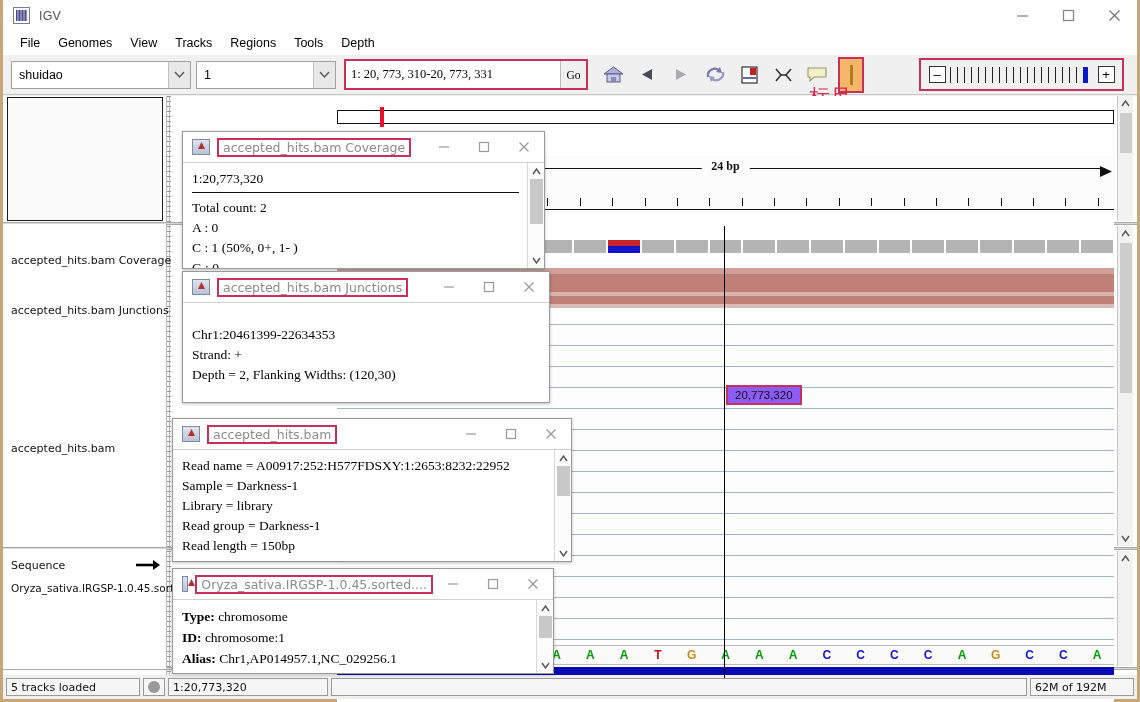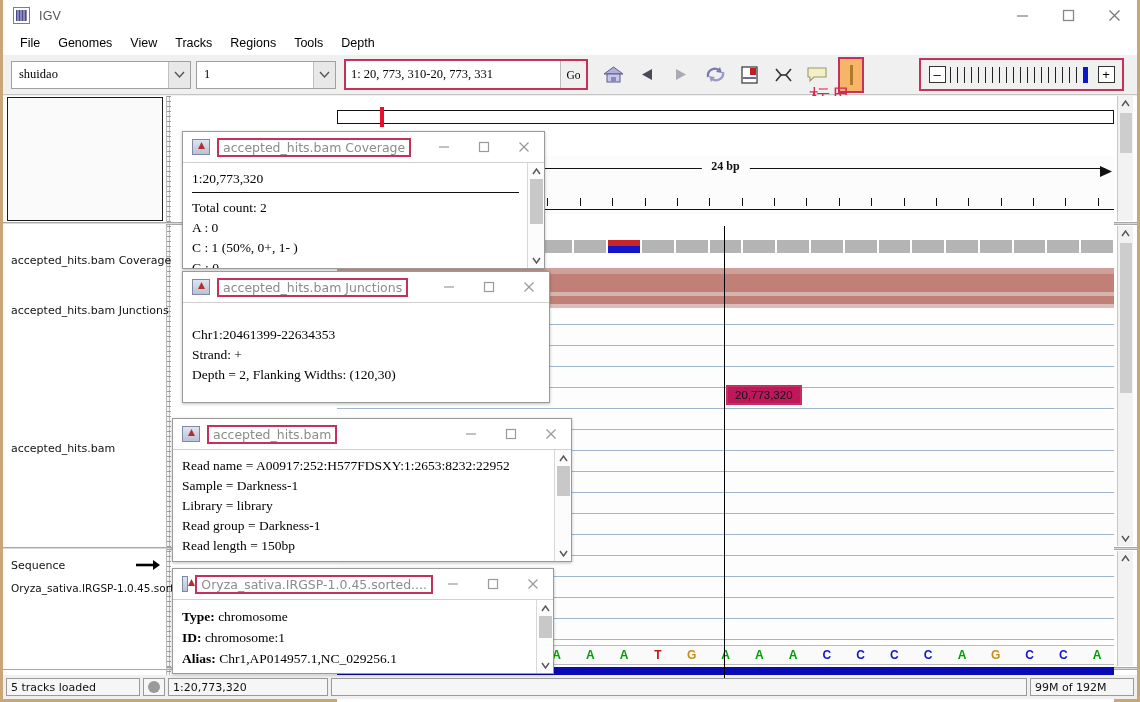--- a/index.html
+++ b/index.html
@@ -69,21 +69,21 @@
     position: absolute; left: 0; top: 55px; width: 1134px; height: 40px;
     background: #f0f0f0;
     border-bottom: 1px solid #c4c4c4;
     display: flex; align-items: center;
   }
   .combo {
     height: 28px; background: #fff; border: 1px solid #a0a0a0;
     display: flex; align-items: center; position: relative;
     margin-left: 8px;
     font-size: 12.5px;
-    font-family: Liberation Serif, serif;
+    font-family: Liberation Sans, sans-serif;
   }
   .combo .cval { padding-left: 7px; flex: 1; color: #000; }
   .combo .carrow {
     width: 22px; height: 26px; background: #e8e8e8; border-left: 1px solid #c0c0c0;
     display: flex; align-items: center; justify-content: center;
   }
   .combo1 { width: 180px; }
   .combo2 { width: 140px; margin-left: 5px; }
 
   .locusbox {
@@ -220,21 +220,21 @@
   .cov-allele-top { position: absolute; top: 0; height: 6px; background: #c8242c; }
   .cov-allele-bot { position: absolute; top: 6px; height: 7px; background: #1414c8; }
 
   .junc-track {
     position: absolute; left: 334px; top: 172px; width: 777px; height: 52px;
   }
   .junc-band { position: absolute; left: 0; width: 777px; background: #c08078; }
 
   .junc-tooltip {
     position: absolute; left: 723px; top: 289px;
-    border: 2px solid #c8305c; background: #be185d;
+    border: 2px solid #c8305c; background: #8b5cf6;
     padding: 2px 7px; font-size: 11.5px; color: #111;
     font-family: "Liberation Sans", sans-serif;
     z-index: 30;
   }
 
   .align-track {
     position: absolute; left: 334px; top: 228px; width: 777px; height: 318px;
     background: #fdfdfd;
   }
   .align-track .grid {
@@ -869,16 +869,16 @@
 
   </div>
 
   <div class="statusbar">
     <div class="st-cell st-tracks">5 tracks loaded</div>
     <div class="st-cell st-dot">
       <span class="dot"></span>
     </div>
     <div class="st-cell st-pos">1:20,773,320</div>
     <div class="st-cell st-msg"></div>
-    <div class="st-cell st-mem">99M of 192M</div>
+    <div class="st-cell st-mem">62M of 192M</div>
   </div>
 
 </div>
 
 </body></html>

